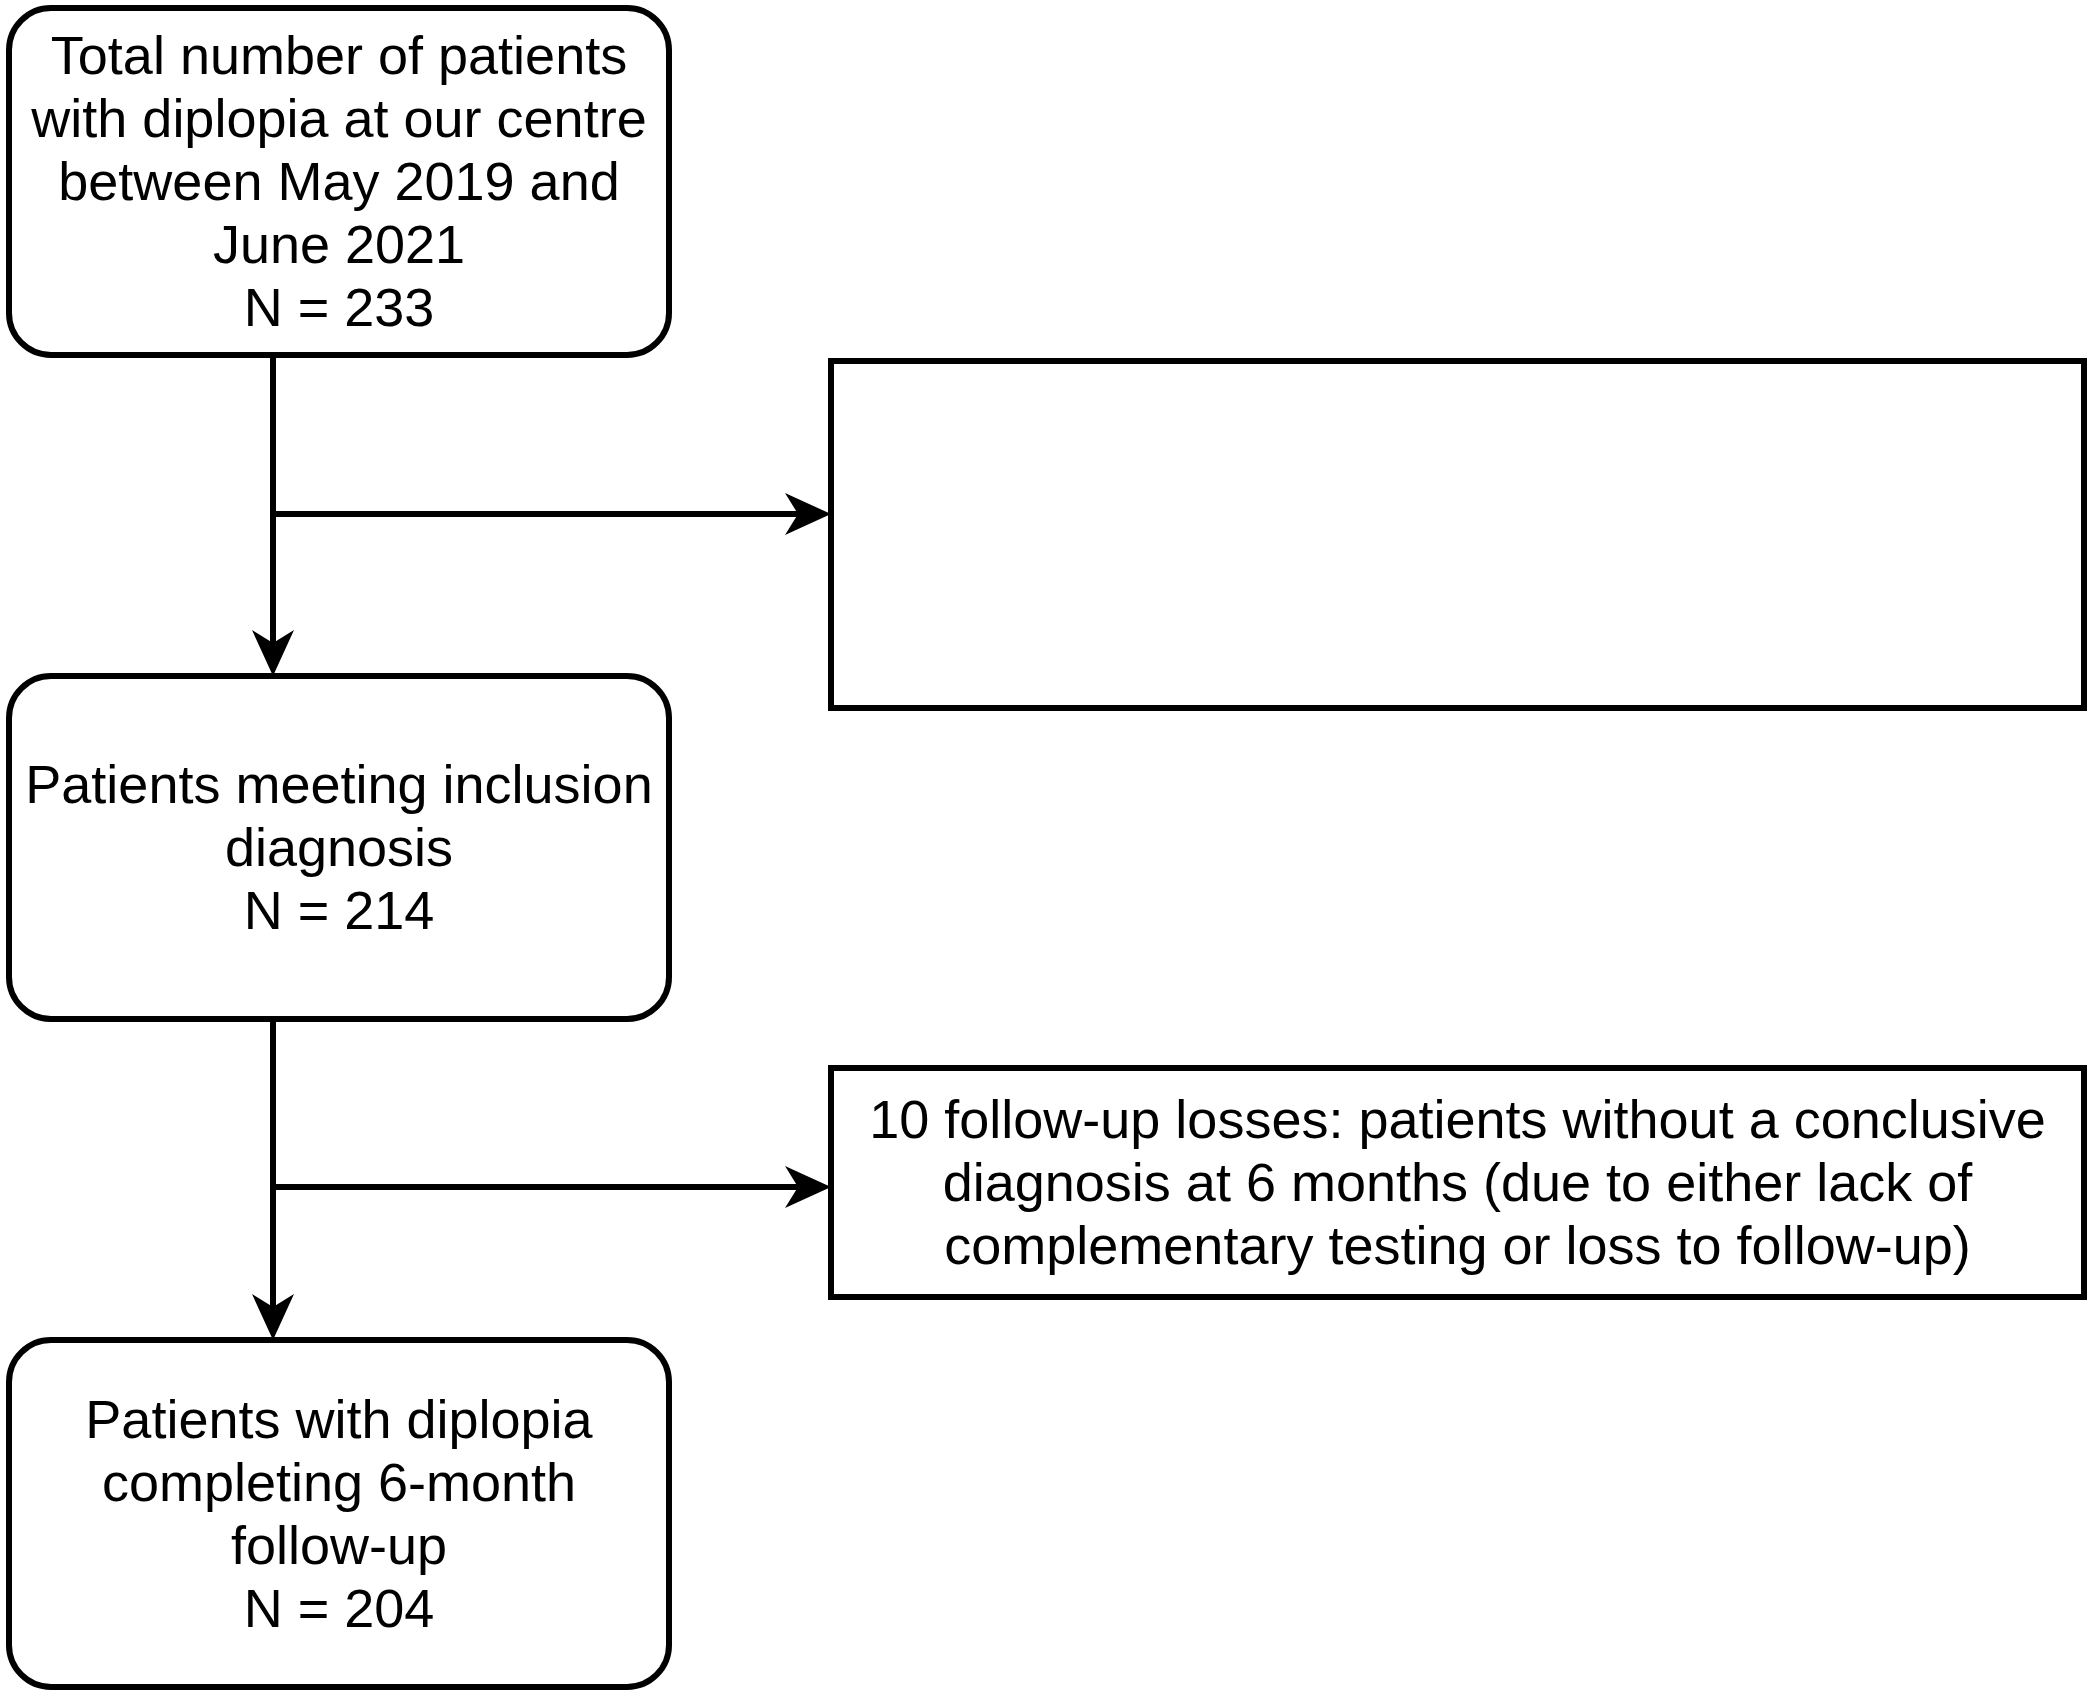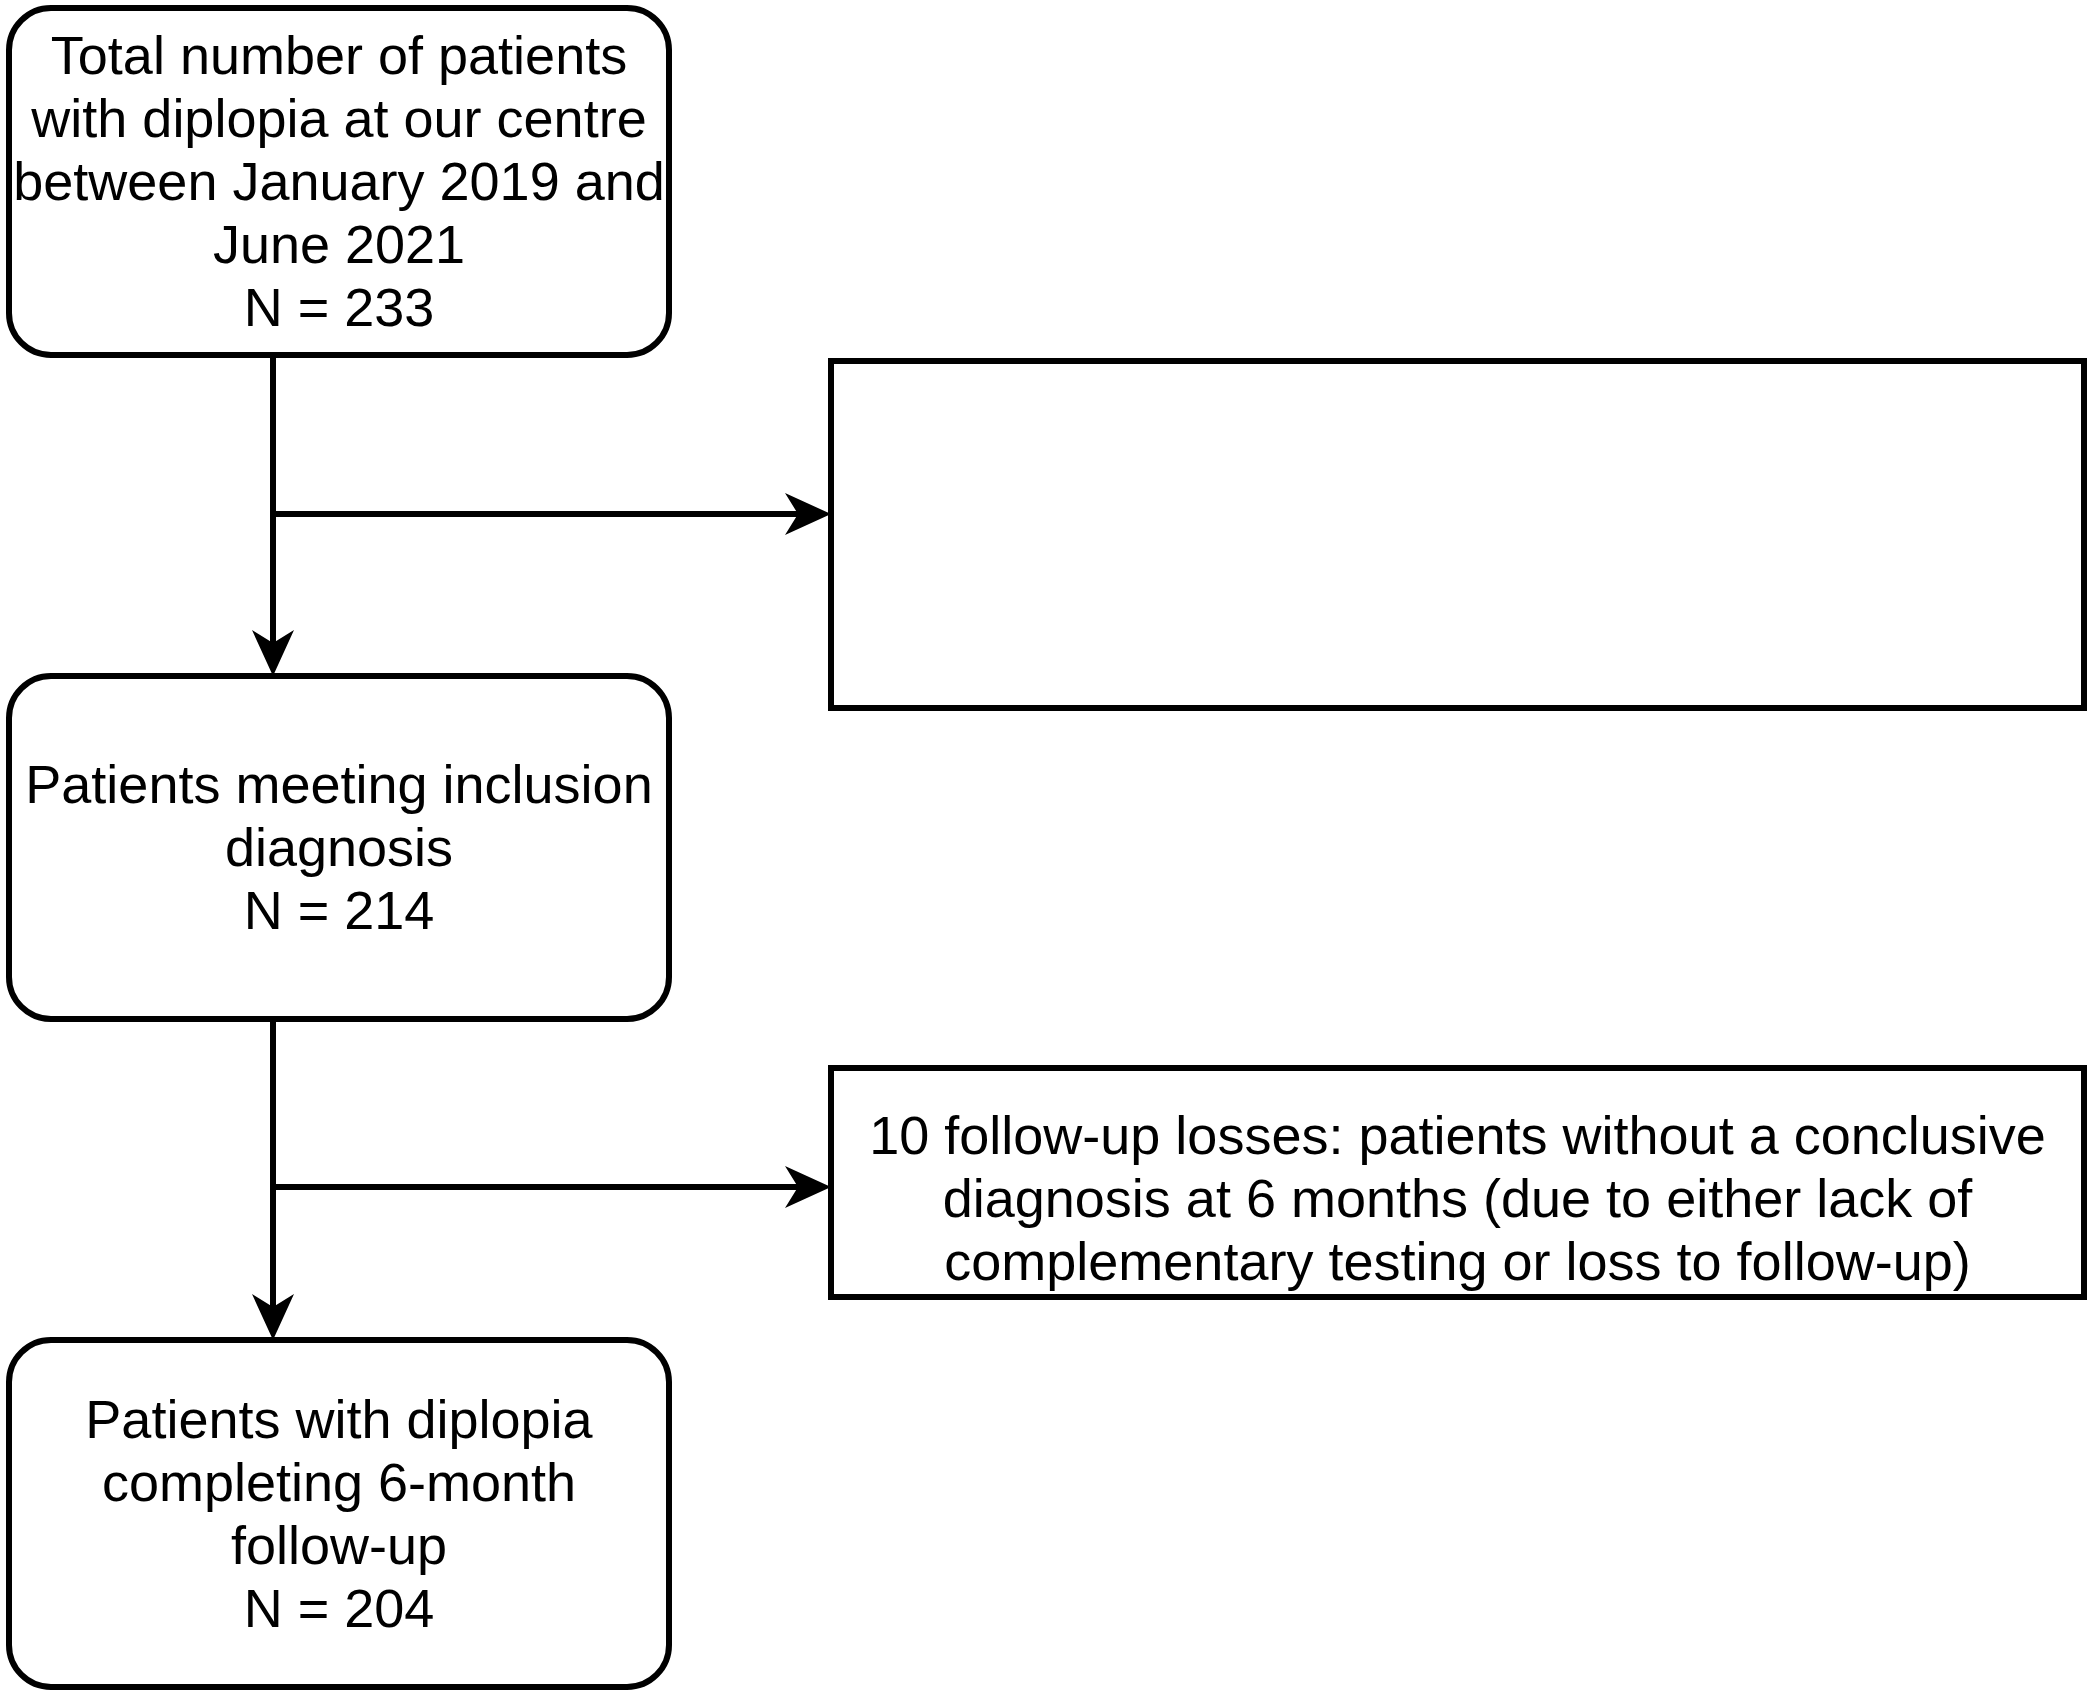--- a/index.html
+++ b/index.html
@@ -76,21 +76,20 @@
   
   #node-inclusion-text {
     left: 6px;  top: 673px;  width: 666px;  height: 349px;
     padding: 0 14px;
     border-radius: 24px;
   }
   
   #node-followup-losses-text {
     left: 828px; top: 1065px; width: 1259px; height: 235px;
     padding: 0 14px;
-    margin-top: 16px;
   }
   
   #node-completing-text {
     left: 6px;  top: 1337px;  width: 666px;  height: 353px;
     padding: 14px 14px;
   }
 </style>
 </head>
 <body>
 
@@ -118,21 +117,21 @@
     <polygon class="connector-head" points="273,1340 252,1294 273,1307 294,1294"></polygon>
 
     <line class="connector-line" x1="273" y1="1187" x2="800" y2="1187"></line>
     <polygon class="connector-head" points="831,1187 785,1166 798,1187 785,1208"></polygon>
 
   </svg>
 
   <div class="node-text" id="node-total-patients-text">
     <span class="node-line">Total number of patients</span>
     <span class="node-line">with diplopia at our centre</span>
-    <span class="node-line">between January 2019 and</span>
+    <span class="node-line">between May 2019 and</span>
     <span class="node-line">June 2021</span>
     <span class="node-line">N = 233</span>
   </div>
 
 
   <div class="node-text" id="node-inclusion-text">
     <span class="node-line">Patients meeting inclusion</span>
     <span class="node-line">diagnosis</span>
     <span class="node-line">N = 214</span>
   </div>

